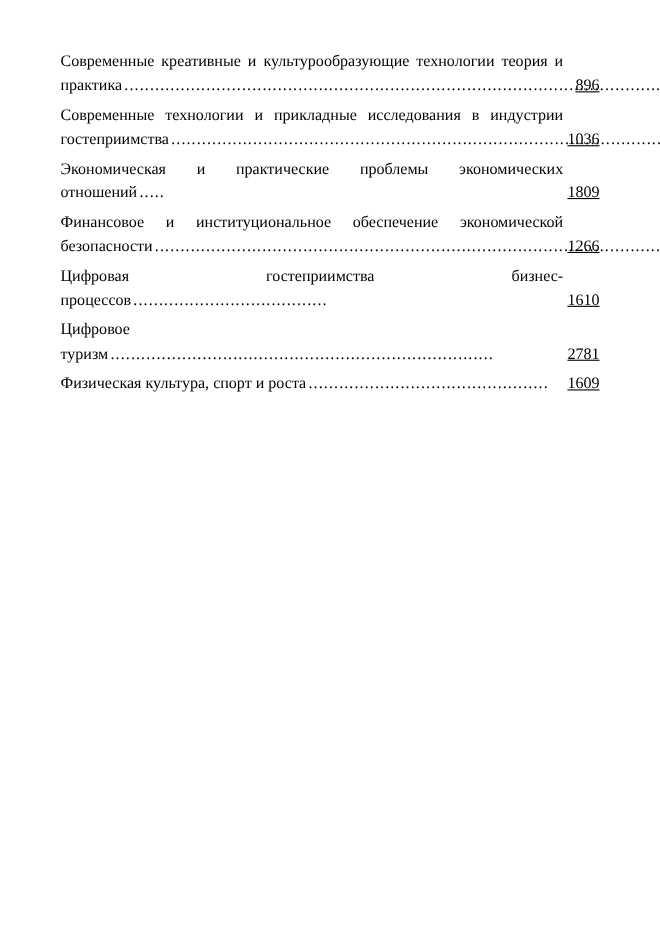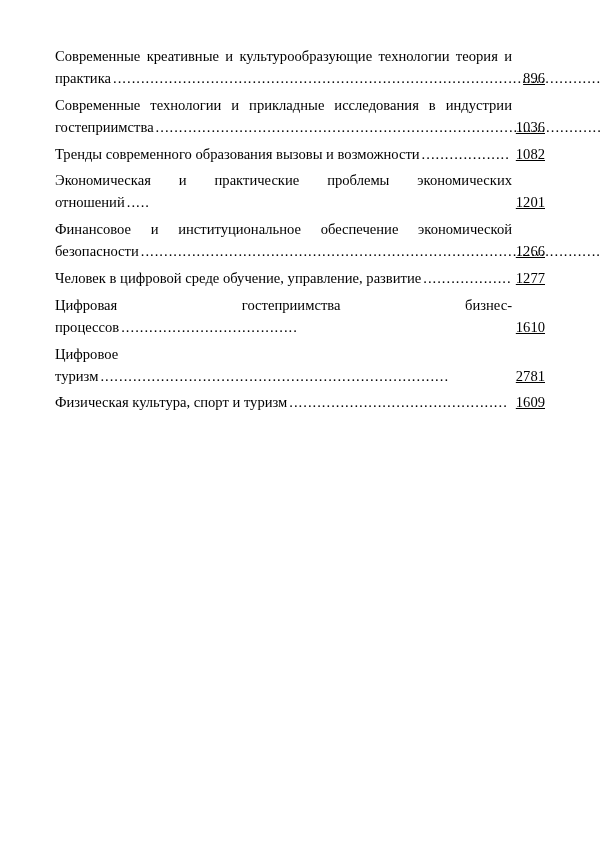--- a/index.html
+++ b/index.html
@@ -45,21 +45,19 @@
     text-decoration: underline;
   }
 </style>
 </head>
 <body>
 
 <div class="doc-page">
   <div class="toc" id="toc">
       <div class="entry"><span class="title">Современные креативные и культурообразующие технологии теория и практика</span><span class="leader">........................................................................................................................................................................................................................................................................................................................................................................................................................................................................................................................................................................................................................................................................................................................................................................................................................................................................................................................................................................................................................................</span><span class="pagenum">896</span></div>
       <div class="entry"><span class="title">Современные технологии и прикладные исследования в индустрии гостеприимства</span><span class="leader">........................................................................................................................................................................................................................................................................................................................................................................................................................................................................................................................................................................................................................................................................................................................................................................................................................................................................................................................................................................................................................................</span><span class="pagenum">1036</span></div>
-      <div class="entry"><span class="title">Тренды современного образования вызовы и возможности</span><span class="leader">...................</span><span class="pagenum">1082</span></div>
-      <div class="entry"><span class="title">Экономическая и практические проблемы экономических отношений</span><span class="leader">.....</span><span class="pagenum">1201</span></div>
+      <div class="entry"><span class="title">Экономическая и практические проблемы экономических отношений</span><span class="leader">.....</span><span class="pagenum">1809</span></div>
       <div class="entry"><span class="title">Финансовое и институциональное обеспечение экономической безопасности</span><span class="leader">........................................................................................................................................................................................................................................................................................................................................................................................................................................................................................................................................................................................................................................................................................................................................................................................................................................................................................................................................................................................................................................</span><span class="pagenum">1266</span></div>
-      <div class="entry"><span class="title">Человек в цифровой среде обучение, управление, развитие</span><span class="leader">...................</span><span class="pagenum">1277</span></div>
       <div class="entry"><span class="title">Цифровая гостеприимства бизнес-процессов</span><span class="leader">......................................</span><span class="pagenum">1610</span></div>
       <div class="entry"><span class="title">Цифровое туризм</span><span class="leader">...........................................................................</span><span class="pagenum">2781</span></div>
-      <div class="entry"><span class="title">Физическая культура, спорт и туризм</span><span class="leader">...............................................</span><span class="pagenum">1609</span></div>
+      <div class="entry"><span class="title">Физическая культура, спорт и роста</span><span class="leader">...............................................</span><span class="pagenum">1609</span></div>
     </div>
 </div>
 
 </body></html>

